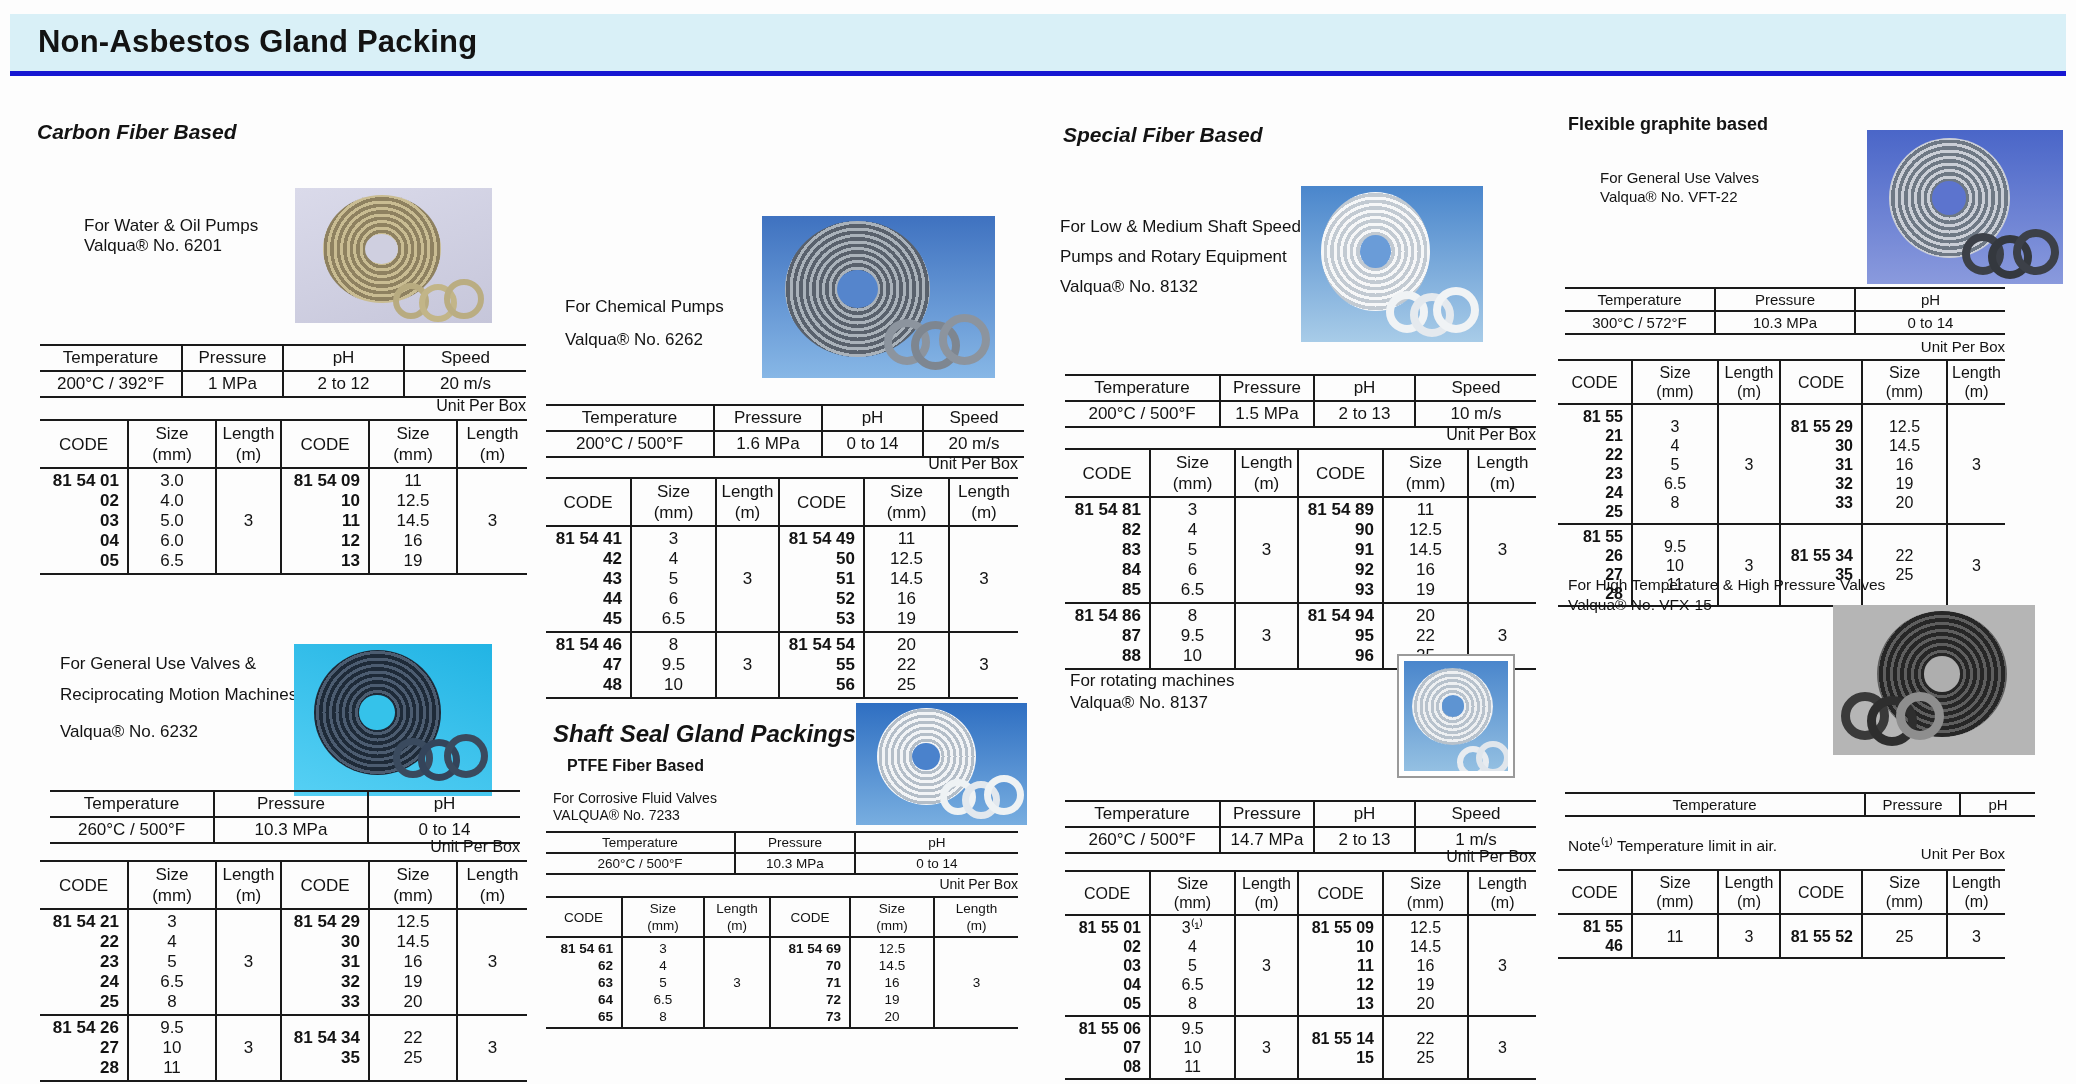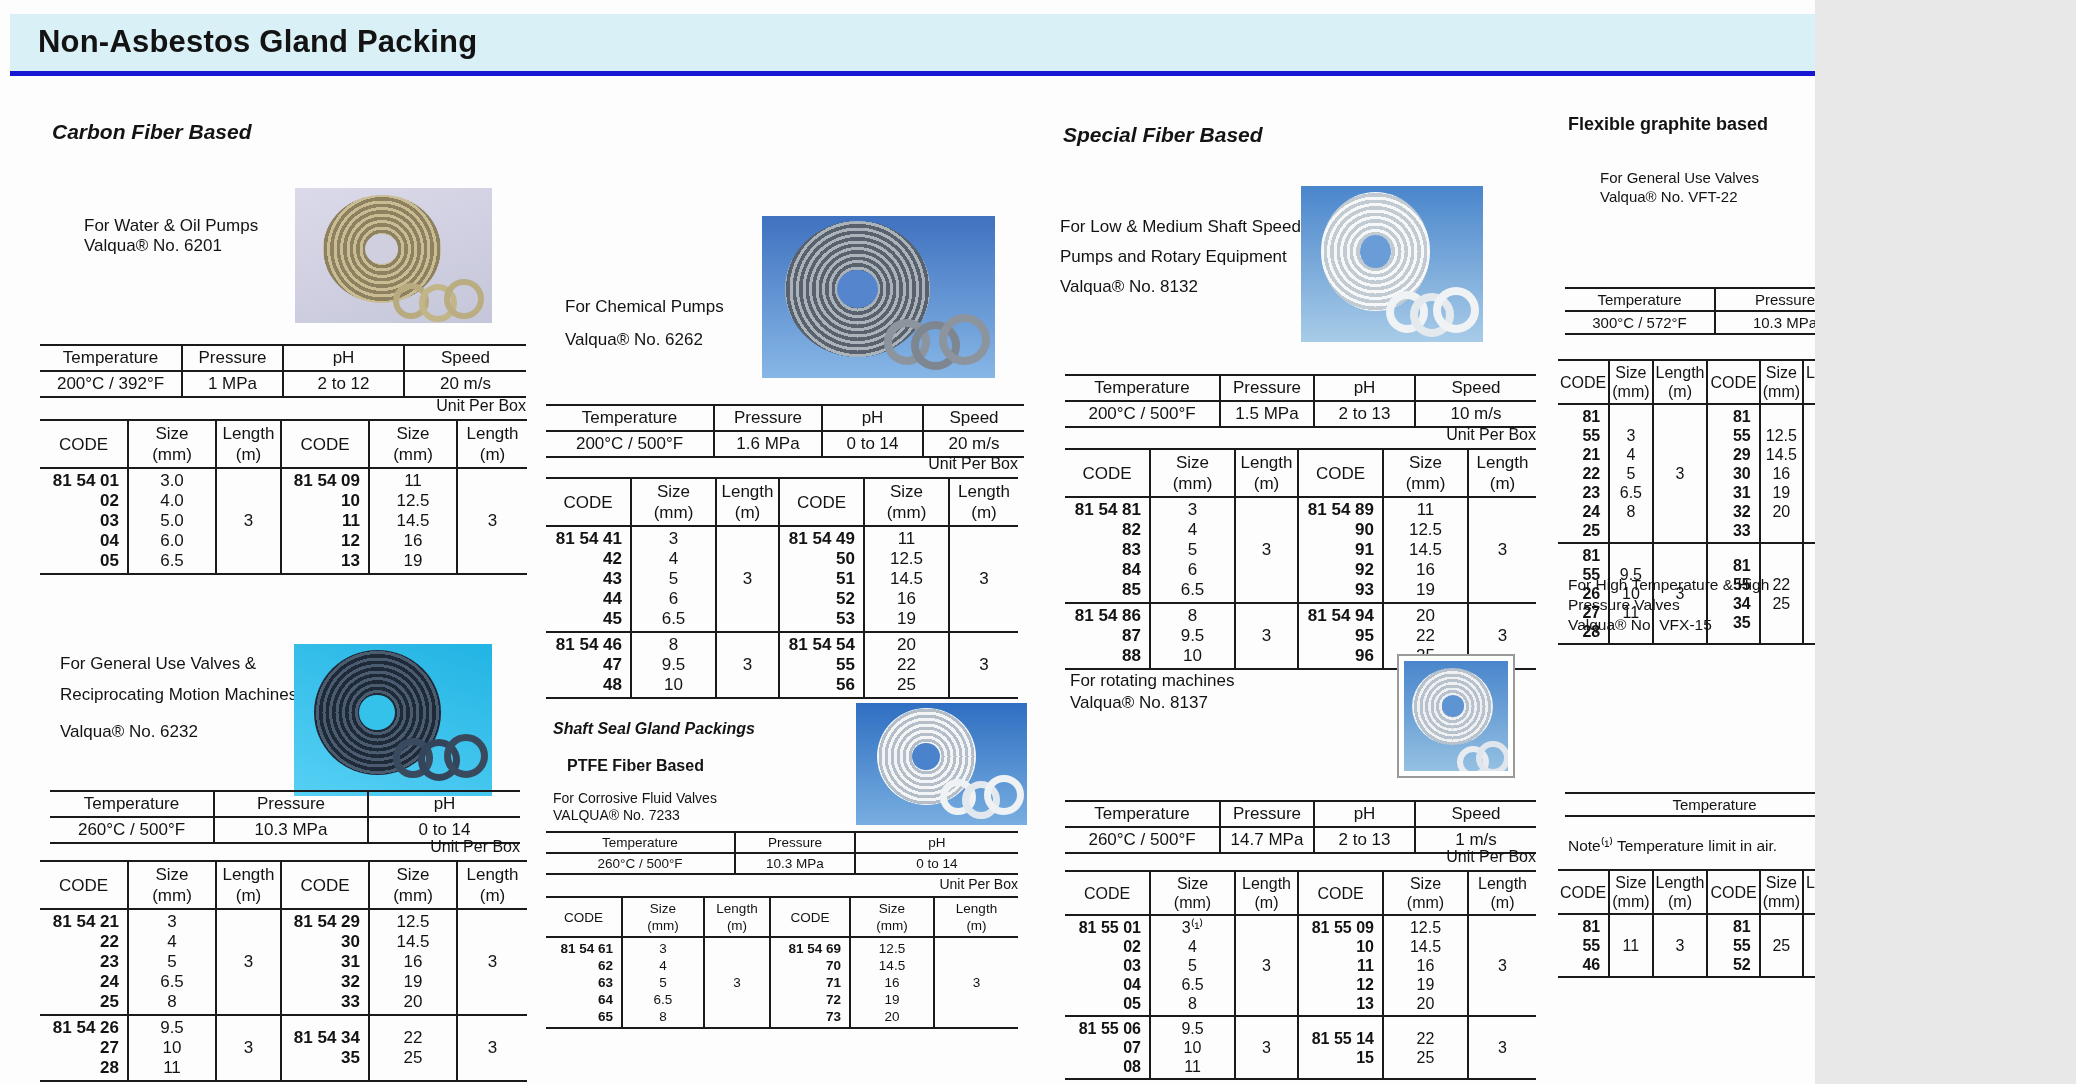--- a/index.html
+++ b/index.html
@@ -1,17 +1,17 @@
 <!DOCTYPE html>
 <html><head>
 <meta charset="utf-8">
 <style>
   html,body { margin:0; padding:0; background:#e8e8e8; }
   #page {
-    position:relative; width:1815px; height:1084px; overflow:hidden;
+    position:relative; width:2076px; height:1084px; overflow:hidden;
     background:#fdfdfd; color:#131313;
     font-family:"Liberation Sans", sans-serif;
     text-decoration:underline;
   }
   .abs { position:absolute; }
   .band { position:absolute; }
   .rule { position:absolute; }
   .title { font-weight:bold; font-size:31px; letter-spacing:0.2px; }
   .sec-h { font-weight:bold; font-style:italic; }
   .sec-h2 { font-weight:bold; }
@@ -26,41 +26,41 @@
   .dt th { font-weight:normal; text-align:center; white-space:pre-line;
            border-top:2px solid #1a1a1a; border-bottom:2px solid #1a1a1a; padding:2px; }
   .dt td { border-bottom:2px solid #1a1a1a; vertical-align:middle; padding:2px 3px; }
   .dt th + th, .dt td + td { border-left:2px solid #1a1a1a; }
   .dt td.codes { text-align:right; white-space:pre-line; font-weight:bold; padding-right:8px; }
   .dt td.sizes { text-align:center; white-space:pre-line; }
   .dt td.len  { text-align:center; }
 
   .f13 { font-size:13.5px; } .f14 { font-size:14px; } .f15 { font-size:15px; }
   .f155 { font-size:15.5px; } .f16 { font-size:16px; } .f17 { font-size:17px; }
-  .f18 { font-size:18px; } .f20 { font-size:16px; } .f21 { font-size:21px; }
+  .f18 { font-size:18px; } .f20 { font-size:24px; } .f21 { font-size:21px; }
   .lh17 td { line-height:17px; } .lh17h th { line-height:17px; }
   .lh19 td { line-height:19px; } .lh19h th { line-height:19px; }
   .lh20 td { line-height:20px; } .lh20h th { line-height:21px; }
 
   .photo { position:absolute; overflow:hidden; }
   .coil { position:absolute; border-radius:50%; }
   .coil::after { content:""; position:absolute; inset:36%; border-radius:50%; background:var(--hole); }
   .ring { position:absolute; border-radius:50%; background:transparent; }
   .frame { box-sizing:border-box; border:5px solid #fff; outline:2px solid #9a9a9a; }
 </style>
 </head>
 <body>
 
 <div id="page">
 
   <div class="band" style="left: 10px; top: 14px; width: 2056px; height: 57px; background: rgb(217, 240, 247);"></div>
   <div class="abs title" style="left:38px;top:24px">Non-Asbestos Gland Packing</div>
   <div class="rule" style="left: 10px; top: 71px; width: 2056px; height: 5px; background: rgb(22, 23, 210);"></div>
 
-  <div class="abs sec-h f21" style="left:52px;top:120px">Carbon Fiber Based</div>
+  <div class="abs sec-h f21" style="left:37px;top:120px">Carbon Fiber Based</div>
 
   <div class="abs use f17" style="left:84px;top:216px;line-height:20px;white-space:pre-line">For Water &amp; Oil Pumps
 Valqua® No. 6201</div>
 
   <div class="photo" style="left:295px;top:188px;width:197px;height:135px;background:linear-gradient(160deg,#dadaea 0%,#c6c6da 100%)">
     <div class="coil" style="left:14%;top:5%;width:60%;height:80%;--hole:#cfcfe0;background:repeating-radial-gradient(circle at 50% 50%, #c9bc92 0 3px, #8e8160 3px 6.5px)"></div>
     <div class="ring" style="right:32%;bottom:3%;width:24px;height:24px;border:6px solid #b8ab80"></div>
     <div class="ring" style="right:18%;bottom:1%;width:26px;height:26px;border:6px solid #c2b588"></div>
     <div class="ring" style="right:4%;bottom:3%;width:28px;height:28px;border:6px solid #baad82"></div>
   </div>

